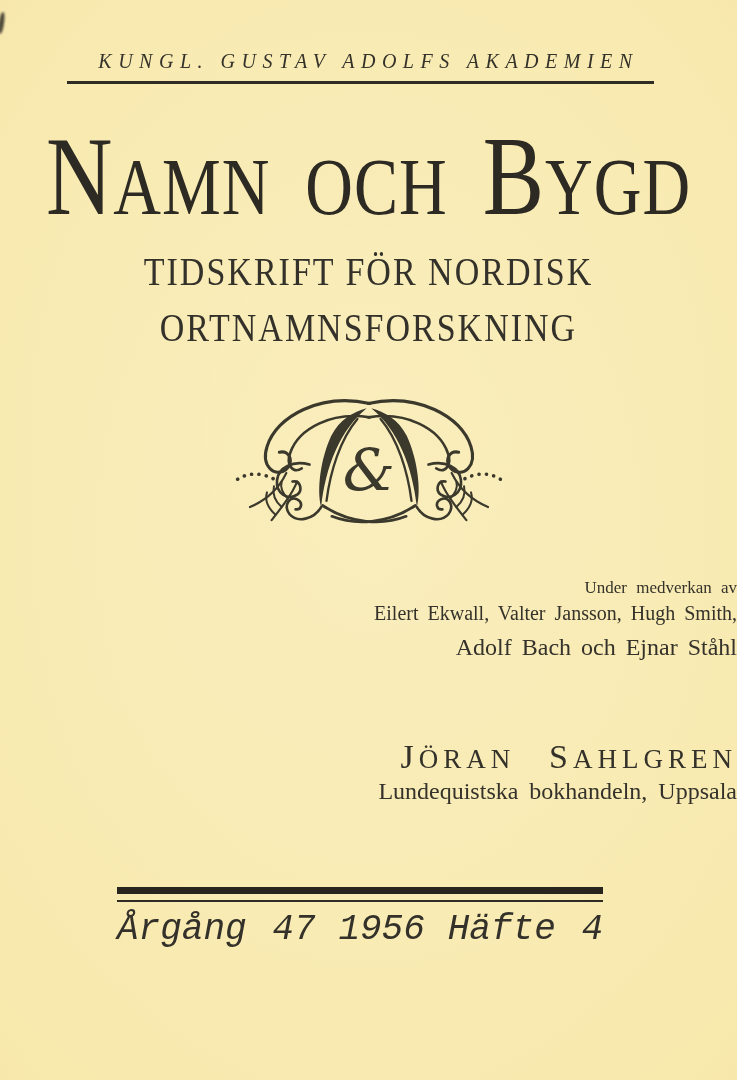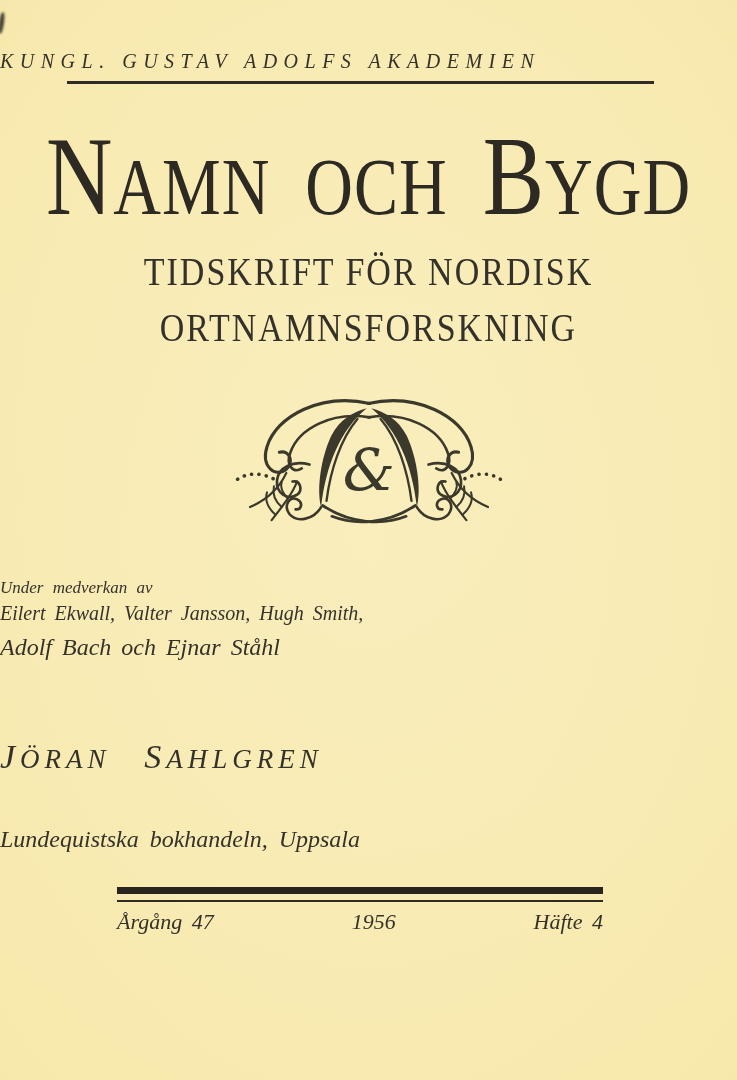--- a/index.html
+++ b/index.html
@@ -14,21 +14,21 @@
       radial-gradient(140% 120% at 50% 40%, rgba(255,255,255,0.10), rgba(0,0,0,0) 60%),
       radial-gradient(120% 112% at 50% 50%, #f9ecb6 0%, #f8e9ad 55%, #f2e0a2 86%, #ead394 100%);
     color:#312f27;
   }
   .scan-artifact{
     position:absolute;left:-1px;top:12px;width:5px;height:22px;
     background:#4a4637;border-radius:45%;filter:blur(1px);transform:rotate(8deg);
   }
   
   .society{
-    position:absolute;top:50px;left:0;width:100%;
+    position:absolute;top:50px;left:0;width:100%;text-align:center;
     font-style:italic;font-size:20px;letter-spacing:6.5px;color:#34322a;
     white-space:nowrap;
   }
   .society-rule{
     position:absolute;top:81px;left:67px;width:587px;height:3px;
     background:#2e2c24;
   }
   
   .title{
     position:absolute;top:120px;left:0;width:100%;margin:0;
@@ -52,39 +52,39 @@
   .ornament{
     position:absolute;top:388px;left:50%;transform:translateX(-50%);
     width:340px;height:150px;
   }
   .amp{
     font-family:"DejaVu Serif","Liberation Serif",serif;
     font-style:italic;font-size:76px;fill:#3b382c;
   }
   
   .cline{
-    position:absolute;left:0;width:100%;text-align:left;
-    font-style:italic;color:#34322b;white-space:nowrap;
+    position:absolute;left:0;width:100%;text-align:right;
+    color:#34322b;white-space:nowrap;
   }
   .contrib-head{top:578px;font-size:17px;word-spacing:5px;}
   .contrib1{top:602px;font-size:20px;word-spacing:4px;}
   .contrib2{top:634px;font-size:24px;word-spacing:4px;}
   .editor-head{top:688px;font-size:18px;word-spacing:5px;}
   .editor-name{top:738px;font-size:27px;letter-spacing:5px;color:#33312a;}
   .editor-name .ew + .ew{margin-left:22px;}
   .editor-name .init{font-size:34px;}
   
-  .imprint1{top:826px;font-size:24px;word-spacing:5px;}
+  .imprint1{top:778px;font-size:24px;word-spacing:5px;}
   .imprint2{top:858px;font-size:24px;word-spacing:5px;}
   .rule-thick{position:absolute;top:887px;left:117px;width:486px;height:7px;background:#27251e;}
   .rule-thin{position:absolute;top:900px;left:117px;width:486px;height:2px;background:#2e2c24;}
   .footer-row{
     position:absolute;top:909px;left:117px;width:486px;
     display:flex;justify-content:space-between;align-items:flex-end;
-    font-style:italic;font-size:22px;color:#33312a;word-spacing:4px;
+    font-style:italic;font-size:36px;color:#33312a;word-spacing:4px;font-family:Liberation Mono, monospace;
   }
 </style>
 </head>
 <body>
 
 <div class="page">
 
   <div class="scan-artifact"></div>
 
   <div class="society">KUNGL. GUSTAV ADOLFS AKADEMIEN</div>

